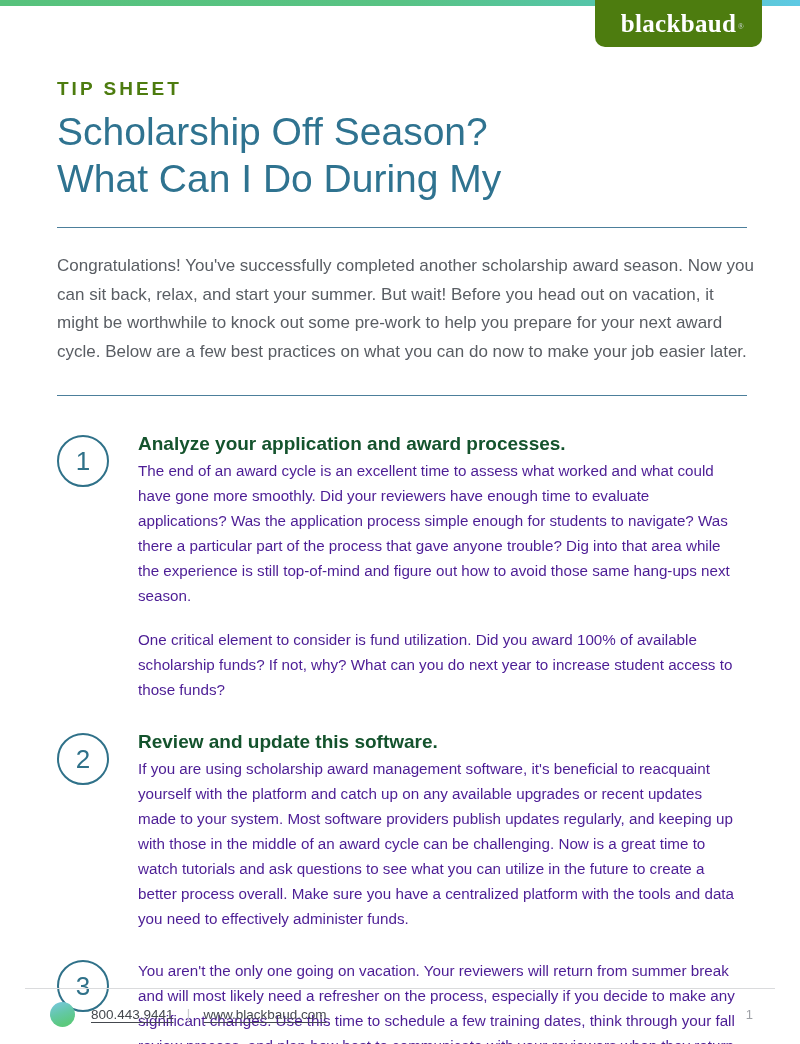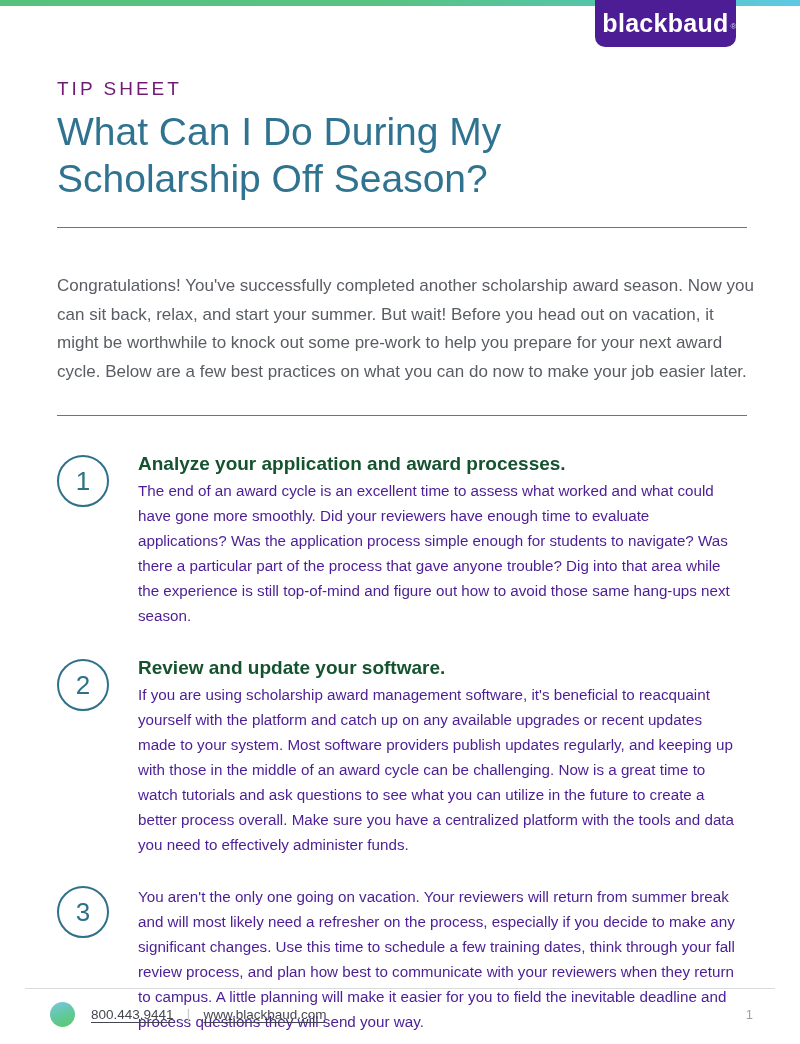--- a/index.html
+++ b/index.html
@@ -16,26 +16,27 @@
   .top-bar {
     position: absolute;
     top: 0; left: 0;
     width: 800px; height: 6px;
     background: linear-gradient(90deg, #57C27C 0%, #58C384 50%, #55C5A8 74%, #5EC9E4 100%);
   }
   
   .logo-box {
     position: absolute;
     top: 0; left: 595px;
-    width: 141px; height: 47px;
-    background: #4c1d95;
+    width: 167px; height: 47px;
+    background: #4d7c0f;
     border-radius: 0 0 10px 10px;
     display: flex;
     align-items: center;
     justify-content: center;
+    font-family: Liberation Serif, serif;
   }
   .logo-text {
     color: #ffffff;
     font-size: 25px;
     font-weight: 600;
     letter-spacing: 0.3px;
     line-height: 1;
     position: relative;
   }
   .logo-mark {
@@ -48,41 +49,41 @@
   }
   
   .content {
     position: absolute;
     top: 6px; left: 57px;
     width: 690px;
   }
   .eyebrow {
     margin-top: 72px;
     font-size: 19px;
-    font-weight: 400;
+    font-weight: 700;
     letter-spacing: 3px;
-    color: #701a75;
+    color: #4d7c0f;
   }
   .title {
     margin-top: 8px;
     font-size: 39px;
     line-height: 47px;
     font-weight: 400;
     color: #2F7390;
   }
   .rule {
     border: none;
     border-top: 1.5px solid #4C7F9B;
     margin: 0;
     width: 690px;
   }
   .rule-1 { margin-top: 25px; }
   .rule-2 { margin-top: 29px; }
   .intro {
-    margin-top: 44px;
+    margin-top: 24px;
     width: 700px;
     font-size: 17px;
     line-height: 28.5px;
     color: #595D63;
   }
   .tip {
     position: relative;
     padding-left: 81px;
     width: 600px;
   }
@@ -165,43 +166,44 @@
   <span class="logo-text" style="position:relative;width:0;">
       <span class="logo-mark">®</span>
     </span>
 </div>
 
 <div class="content">
 
   <div class="eyebrow">TIP SHEET</div>
 
   <div class="title">
+    <div>Scholarship Off Season?</div>
     <div>What Can I Do During My</div>
-    <div>Scholarship Off Season?</div>
   </div>
 
   <hr class="rule rule-1">
 
   <p class="intro">Congratulations! You've successfully completed another scholarship award season. Now you can sit back, relax, and start your summer. But wait! Before you head out on vacation, it might be worthwhile to knock out some pre-work to help you prepare for your next award cycle. Below are a few best practices on what you can do now to make your job easier later.</p>
 
   <hr class="rule rule-2">
 
   <section class="tip tip-1">
     <div class="num-circle">
       <span>1</span>
     </div>
     <h2>Analyze your application and award processes.</h2>
     <p>The end of an award cycle is an excellent time to assess what worked and what could have gone more smoothly. Did your reviewers have enough time to evaluate applications? Was the application process simple enough for students to navigate? Was there a particular part of the process that gave anyone trouble? Dig into that area while the experience is still top-of-mind and figure out how to avoid those same hang-ups next season.</p>
+    <p>One critical element to consider is fund utilization. Did you award 100% of available scholarship funds? If not, why? What can you do next year to increase student access to those funds?</p>
   </section>
 
   <section class="tip tip-2">
     <div class="num-circle">
       <span>2</span>
     </div>
-    <h2>Review and update your software.</h2>
+    <h2>Review and update this software.</h2>
     <p>If you are using scholarship award management software, it's beneficial to reacquaint yourself with the platform and catch up on any available upgrades or recent updates made to your system. Most software providers publish updates regularly, and keeping up with those in the middle of an award cycle can be challenging. Now is a great time to watch tutorials and ask questions to see what you can utilize in the future to create a better process overall. Make sure you have a centralized platform with the tools and data you need to effectively administer funds.</p>
   </section>
 
   <section class="tip tip-3">
     <div class="num-circle">
       <span>3</span>
     </div>
     <p>You aren't the only one going on vacation. Your reviewers will return from summer break and will most likely need a refresher on the process, especially if you decide to make any significant changes. Use this time to schedule a few training dates, think through your fall review process, and plan how best to communicate with your reviewers when they return to campus. A little planning will make it easier for you to field the inevitable deadline and process questions they will send your way.</p>
   </section>
 

